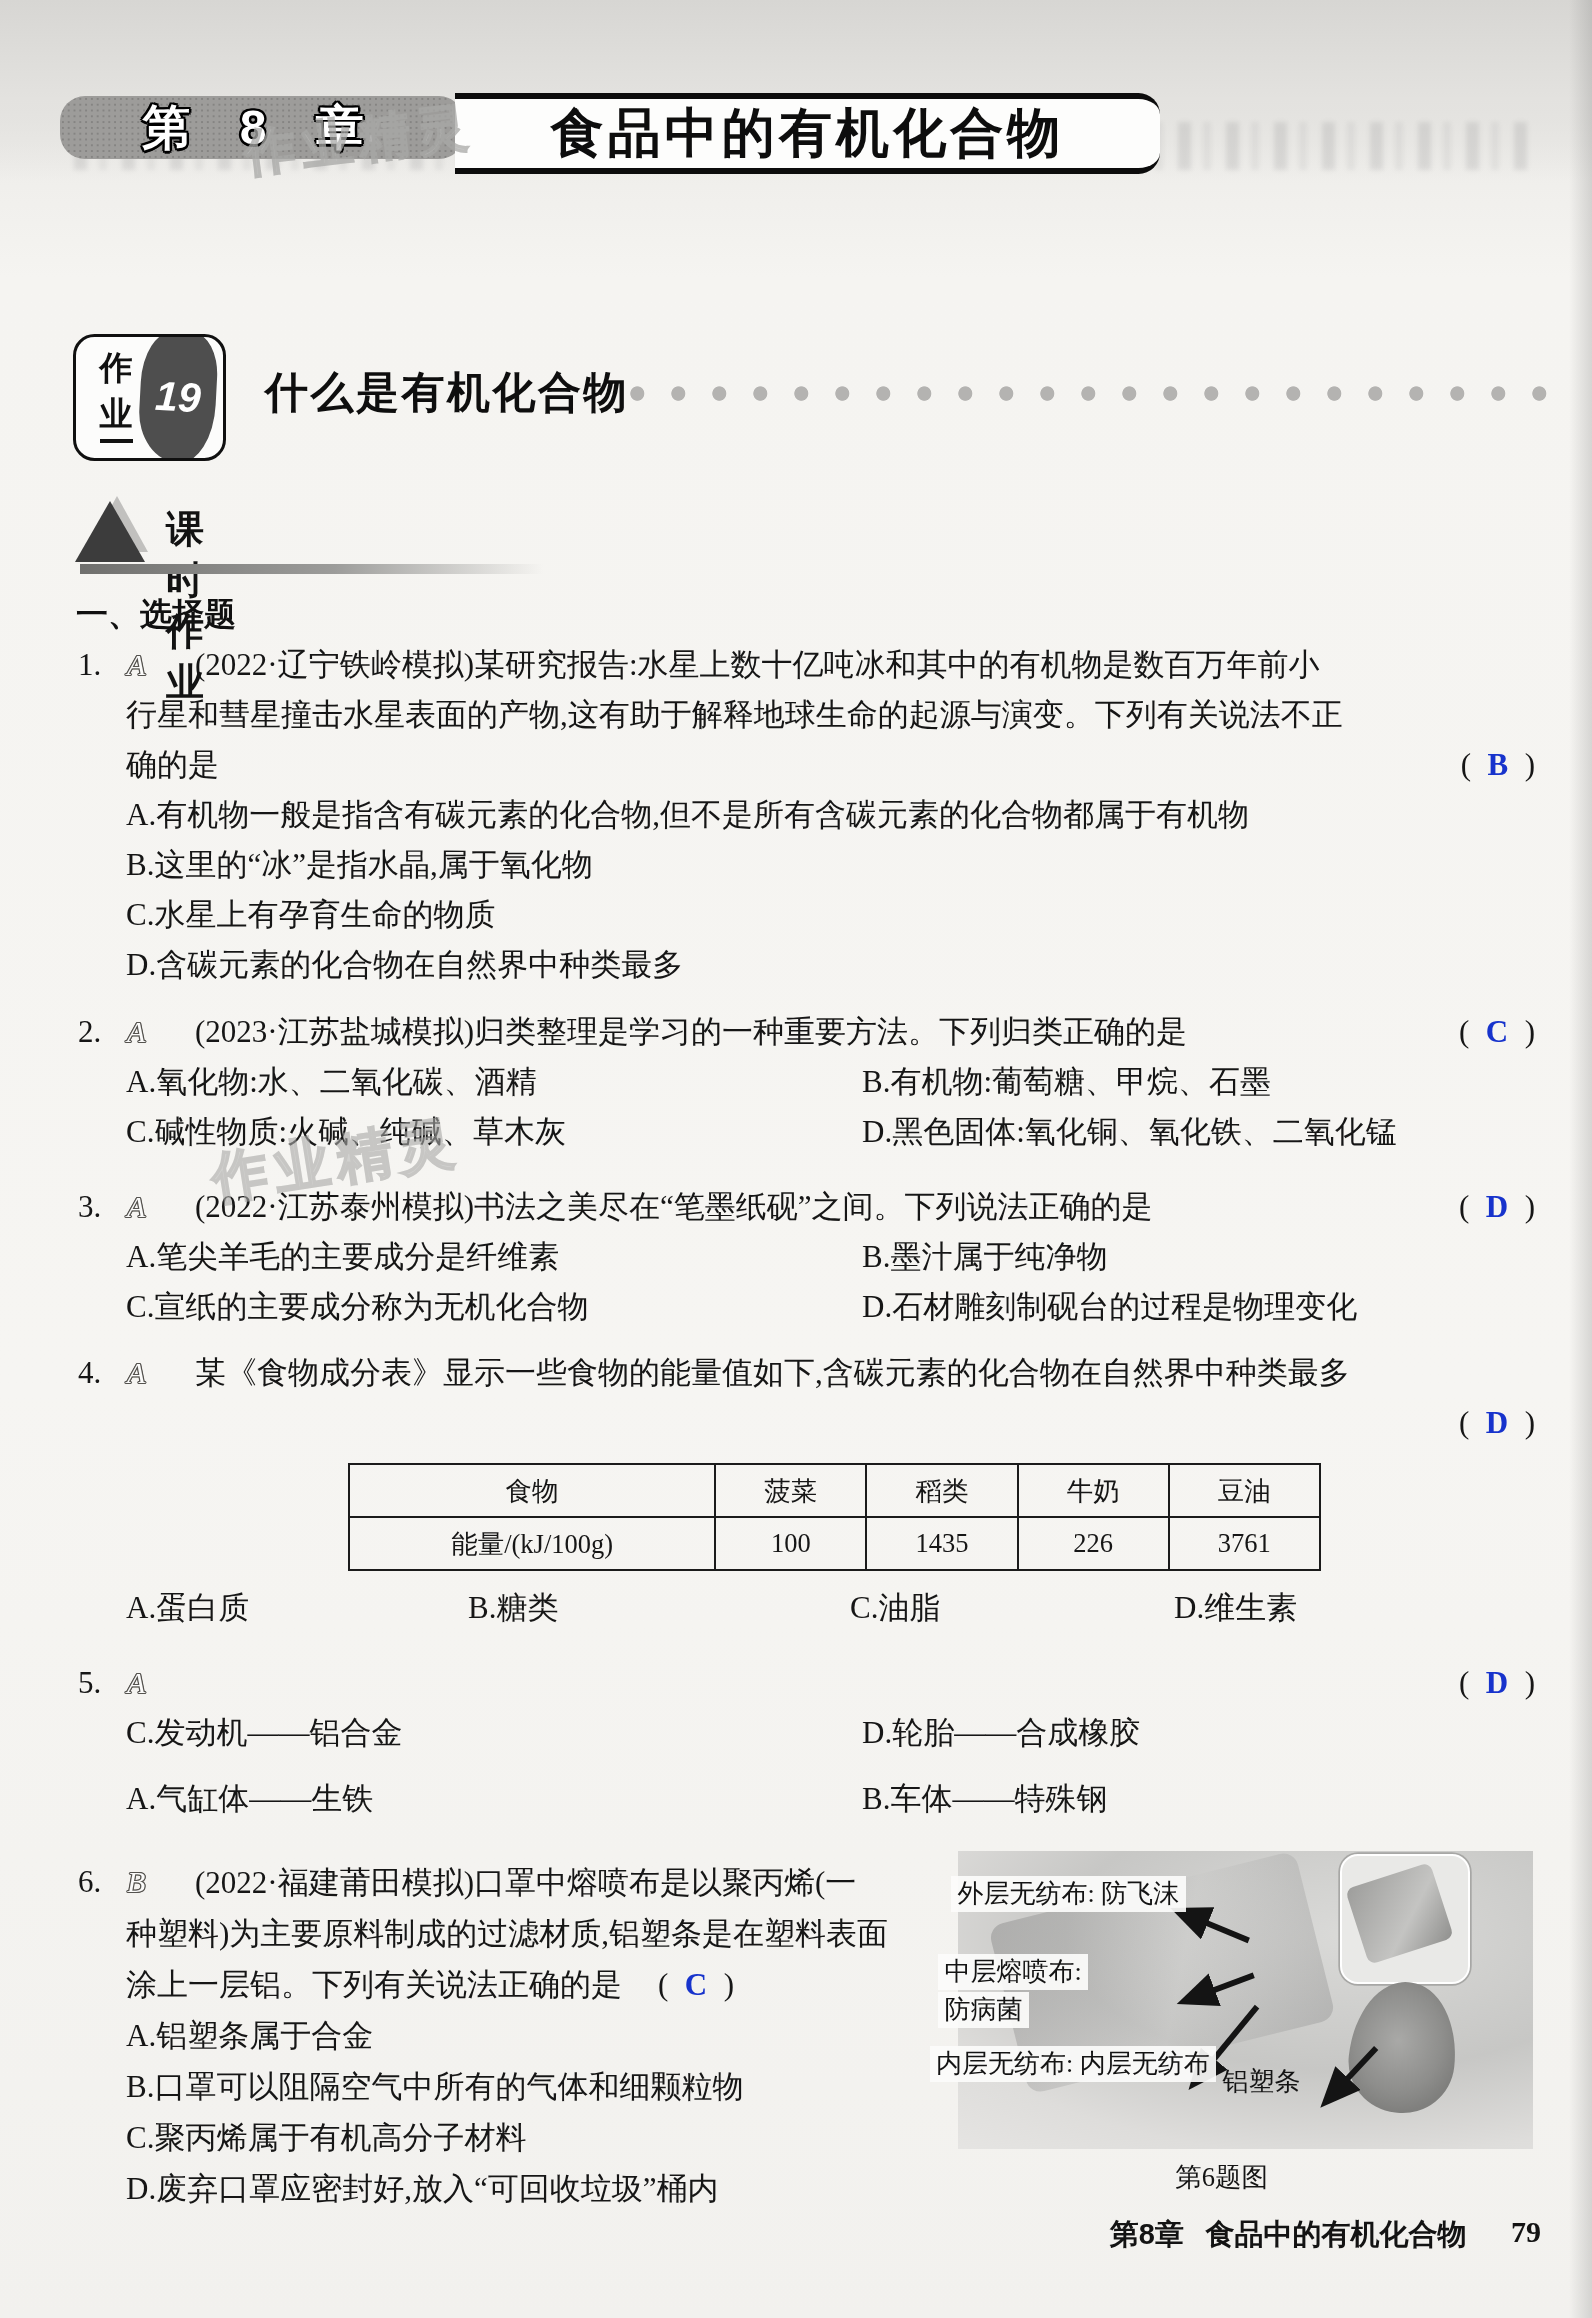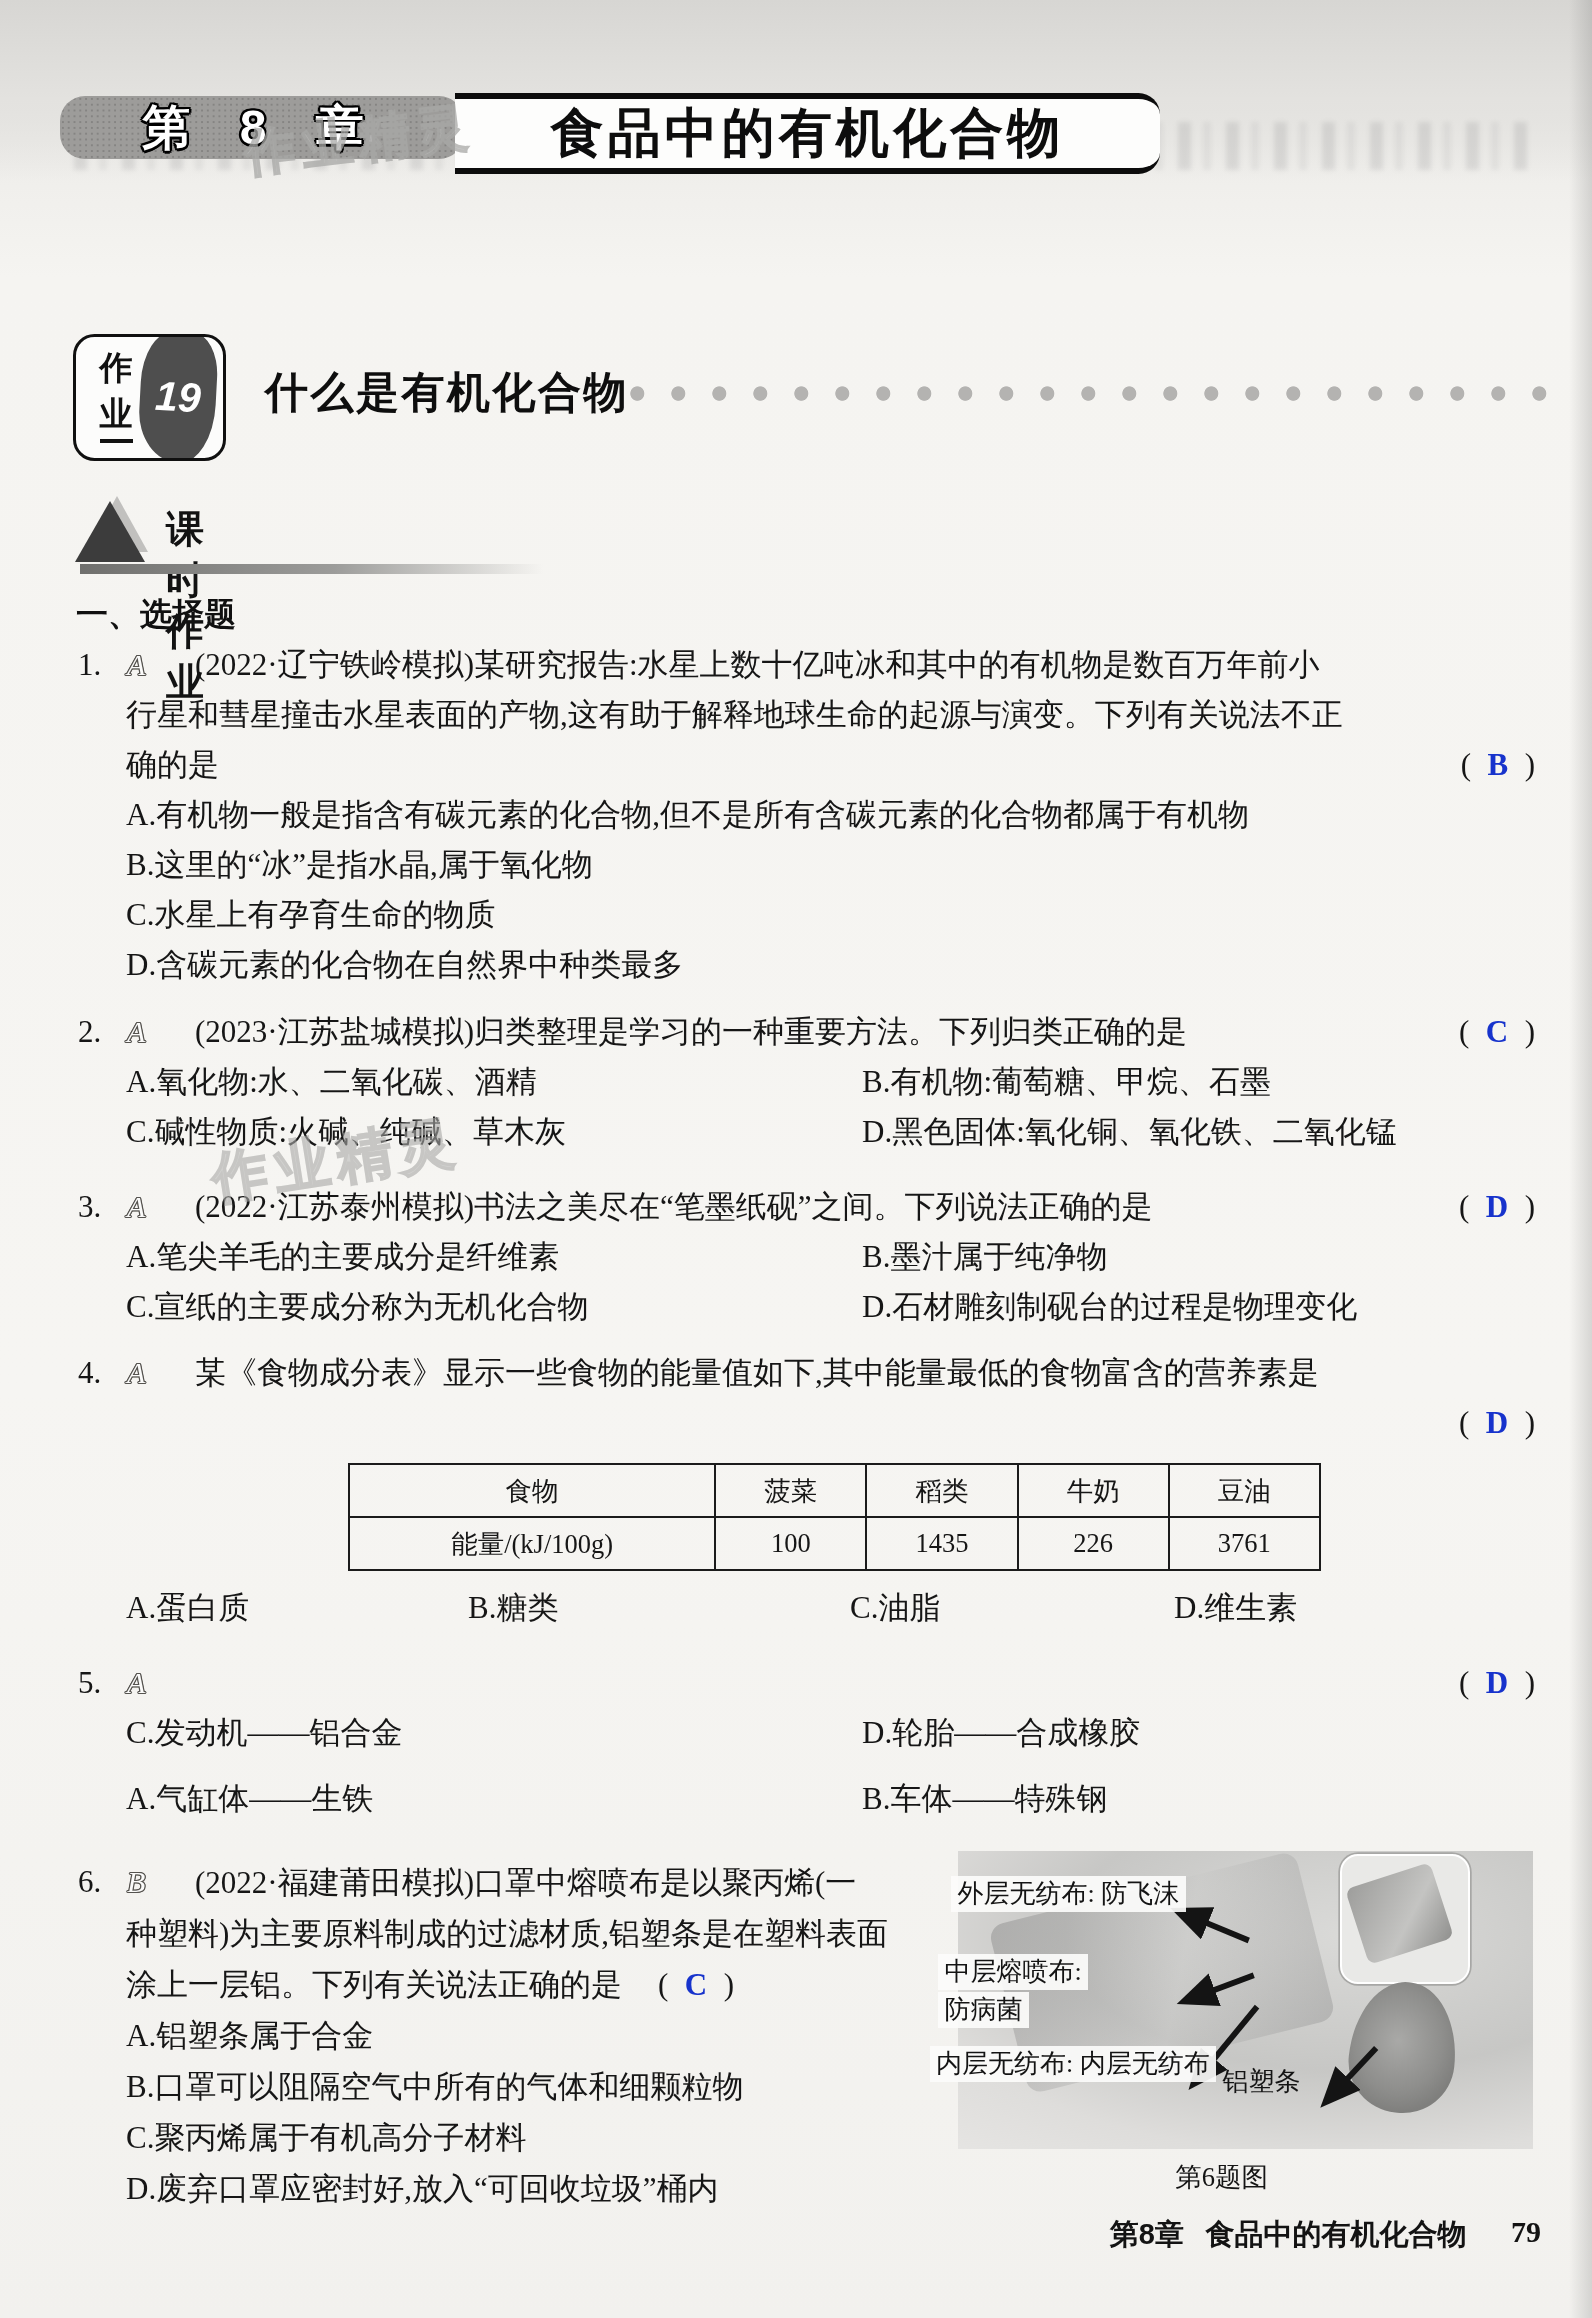--- a/index.html
+++ b/index.html
@@ -221,21 +221,21 @@
       <div class="opt2">
         <span class="l">C.宣纸的主要成分称为无机化合物</span>
         <span>D.石材雕刻制砚台的过程是物理变化</span>
       </div>
     </div>
 
     <div class="q" style="margin-top:16.5px;">
       <span class="num">4.</span>
       <span class="grade">A</span>
       <div class="line first">
-          <span>某《食物成分表》显示一些食物的能量值如下,其中能量最低的食物富含的营养素是</span>
+          <span>某《食物成分表》显示一些食物的能量值如下,含碳元素的化合物在自然界中种类最多</span>
         </div>
       <div class="line endright">
         <span class="ans">
           <span>(</span>
           <span class="letter">D</span>
           <span>)</span>
         </span>
       </div>
       <table class="ftable">
         <tbody>

